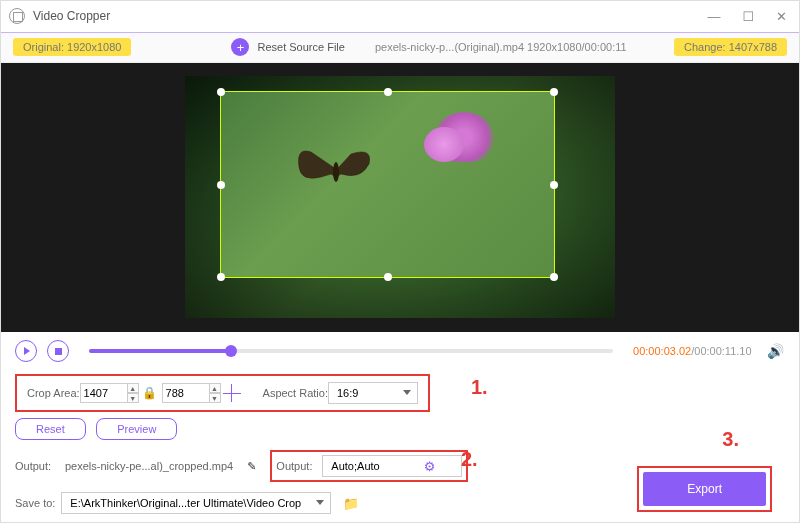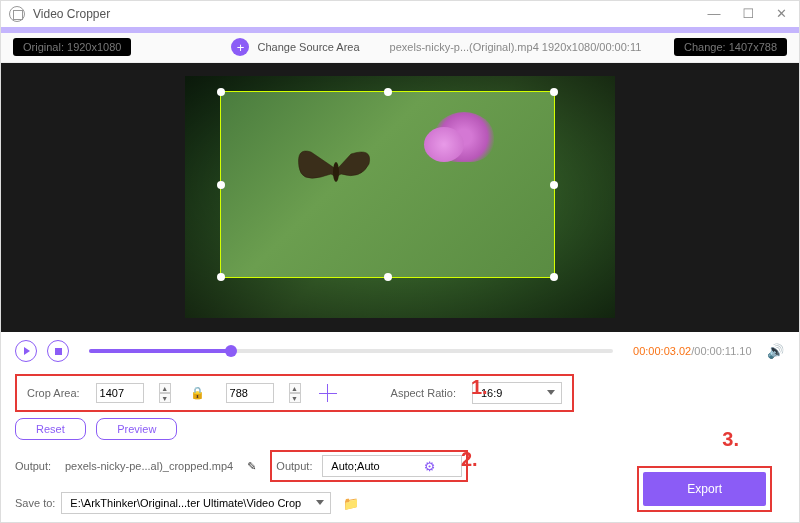--- a/index.html
+++ b/index.html
@@ -1,25 +1,25 @@
 <!DOCTYPE html>
 <html><head>
 <meta charset="utf-8">
 <style>
 *{box-sizing:border-box;margin:0;padding:0;font-family:"Segoe UI",Arial,sans-serif}
 body{background:#f0f0f0;display:flex;justify-content:center;align-items:center;height:523px}
 .window{width:800px;height:523px;background:#fff;border:1px solid #ddd;display:flex;flex-direction:column;position:relative}
-.titlebar{height:32px;display:flex;align-items:center;padding:0 8px;border-bottom:6px solid #c4b5fd}
+.titlebar{height:32px;display:flex;align-items:center;padding:0 8px;border-bottom:1px solid #c4b5fd}
 .app-icon{width:16px;height:16px;border:1.5px solid #999;border-radius:50%;position:relative;margin-right:8px}
 .app-icon:before{content:"";position:absolute;width:8px;height:8px;border:1px solid #999;left:3px;top:3px}
 .title{font-size:12px;color:#555}
 .win-controls{margin-left:auto;display:flex;gap:14px;color:#888;font-size:13px}
 .win-controls span{cursor:pointer;padding:2px 4px}
 .infobar{height:30px;display:flex;align-items:center;padding:0 12px;font-size:11px;color:#666;background:#fafafa;border-bottom:1px solid #eee}
-.pill{background:#000000;border-radius:3px;padding:3px 10px;color:#777}
+.pill{background:#fde047;border-radius:3px;padding:3px 10px;color:#777}
 .plus-icon{width:18px;height:18px;border-radius:50%;background:#8b5cf6;color:#fff;display:flex;align-items:center;justify-content:center;font-size:13px;margin-left:100px;margin-right:8px}
 .change-src{color:#555}
 .file-info{margin-left:30px;color:#888}
 .output-pill{margin-left:auto}
 .preview-area{background:#1a1a1a;height:270px;position:relative;display:flex;align-items:center;justify-content:center}
 .video-frame{width:430px;height:242px;position:relative;background:linear-gradient(135deg,#1a3d1a 0%,#3d6b2e 50%,#2d5a25 100%)}
 .dark-overlay{position:absolute;inset:0;background:radial-gradient(ellipse at center,transparent 30%,rgba(0,0,0,.6) 100%)}
 .crop-box{position:absolute;left:35px;top:15px;width:335px;height:187px;border:1px solid #d4ff00;background:linear-gradient(135deg,#4a7c3e 0%,#6b9e4f 40%,#5a8c42 100%)}
 .handle{position:absolute;width:8px;height:8px;background:#fff;border-radius:50%}
 .h-tl{left:-4px;top:-4px}.h-tm{left:50%;top:-4px;margin-left:-4px}.h-tr{right:-4px;top:-4px}
@@ -33,21 +33,21 @@
 .circ-btn{width:22px;height:22px;border:1.5px solid #8b5cf6;border-radius:50%;display:flex;align-items:center;justify-content:center;cursor:pointer}
 .play-tri{width:0;height:0;border-left:6px solid #8b5cf6;border-top:4px solid transparent;border-bottom:4px solid transparent;margin-left:2px}
 .stop-sq{width:7px;height:7px;background:#8b5cf6}
 .timeline{flex:1;height:4px;background:#e5e5e5;border-radius:2px;position:relative;margin:0 10px}
 .timeline-fill{position:absolute;left:0;top:0;height:100%;width:27%;background:#8b5cf6;border-radius:2px}
 .timeline-knob{position:absolute;left:27%;top:-4px;width:12px;height:12px;background:#8b5cf6;border-radius:50%;margin-left:-6px}
 .time-text{font-size:11px;color:#999}
 .time-text .cur{color:#f97316}
 .vol-icon{color:#8b5cf6;font-size:14px;margin-left:6px}
 .settings-area{padding:4px 14px 8px;position:relative}
-.redbox{border:2px solid #e53935;padding:6px 10px;display:inline-flex;align-items:center;gap:16px;margin-bottom:6px}
+.redbox{border:2px solid #e53935;padding:6px 10px;display:inline-flex;align-items:center;gap:0;margin-bottom:6px}
 .lbl{font-size:11px;color:#666}
 .num-input{width:48px;height:20px;border:1px solid #ccc;font-size:11px;padding:0 3px;position:relative}
 .spinners{display:inline-flex;flex-direction:column;margin-left:-1px}
 .spinners span{width:12px;height:10px;border:1px solid #ccc;font-size:7px;display:flex;align-items:center;justify-content:center;background:#fafafa;cursor:pointer;color:#666}
 .lock-icon{color:#8b5cf6;font-size:12px;margin:0 4px}
 .cross-icon{width:22px;height:22px;display:flex;align-items:center;justify-content:center;color:#8b5cf6;position:relative}
 .cross-icon:before{content:"";position:absolute;width:18px;height:1px;background:#8b5cf6}
 .cross-icon:after{content:"";position:absolute;width:1px;height:18px;background:#8b5cf6}
 .select-box{border:1px solid #ccc;height:22px;font-size:11px;padding:0 20px 0 8px;background:#fff;position:relative;min-width:90px;display:flex;align-items:center}
 .select-box .caret{position:absolute;right:6px;top:7px;width:0;height:0;border-left:4px solid transparent;border-right:4px solid transparent;border-top:5px solid #666}
@@ -75,21 +75,21 @@
     <div class="win-controls">
       <span>—</span>
       <span>☐</span>
       <span>✕</span>
     </div>
   </div>
 
   <div class="infobar">
     <span class="pill">Original: 1920x1080</span>
     <span class="plus-icon">+</span>
-    <span class="change-src">Change Source Area</span>
+    <span class="change-src">Reset Source File</span>
     <span class="file-info">pexels-nicky-p...(Original).mp4    1920x1080/00:00:11</span>
     <span class="pill output-pill">Change: 1407x788</span>
   </div>
 
   <div class="preview-area">
     <div class="video-frame">
       <div class="dark-overlay"></div>
       <div class="crop-box">
         <div class="butterfly">
           <svg viewBox="0 0 90 60">

